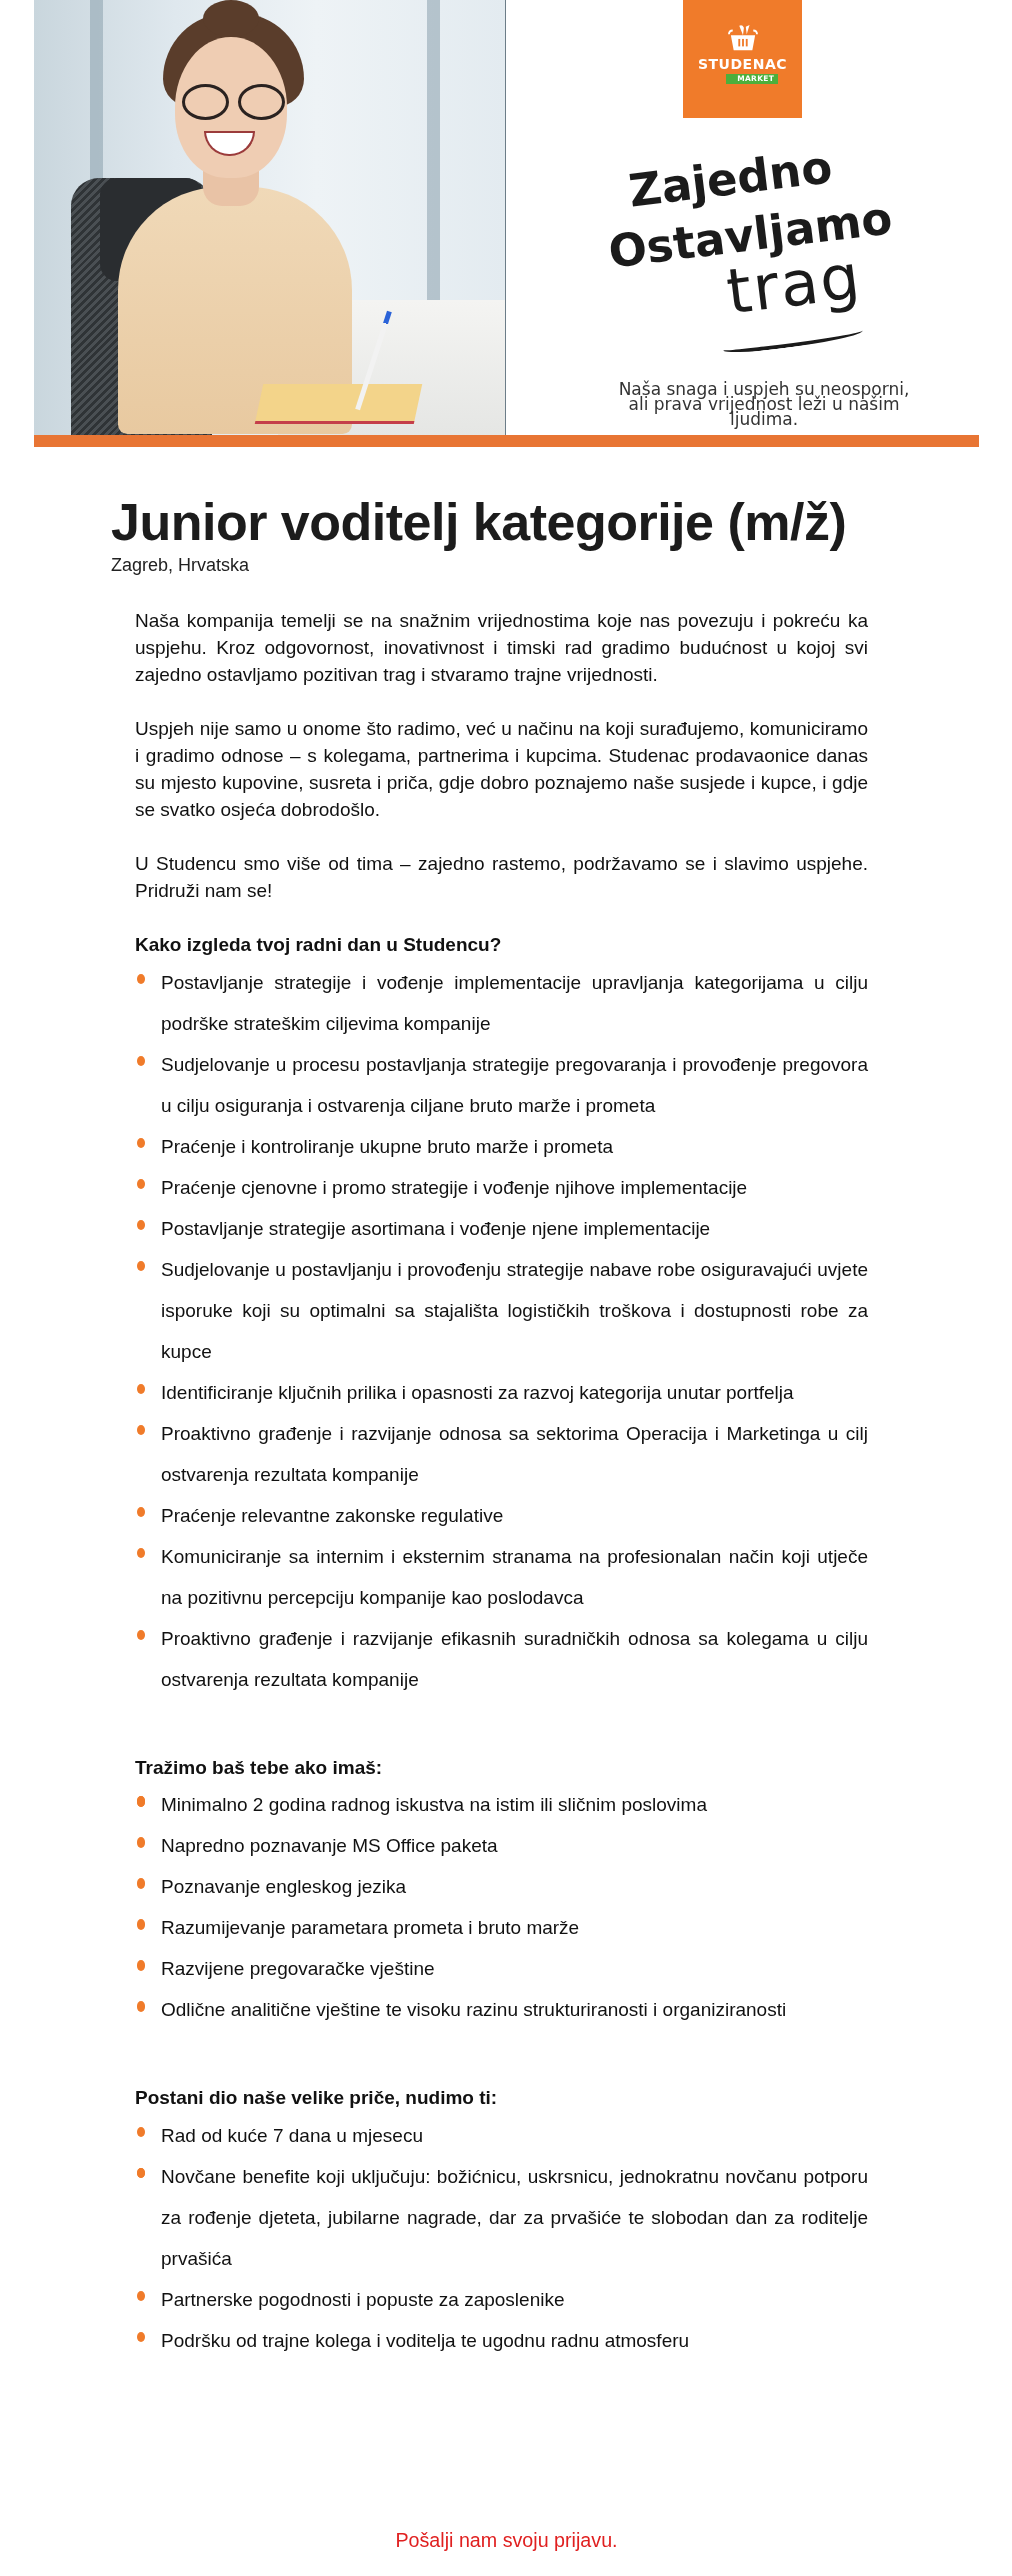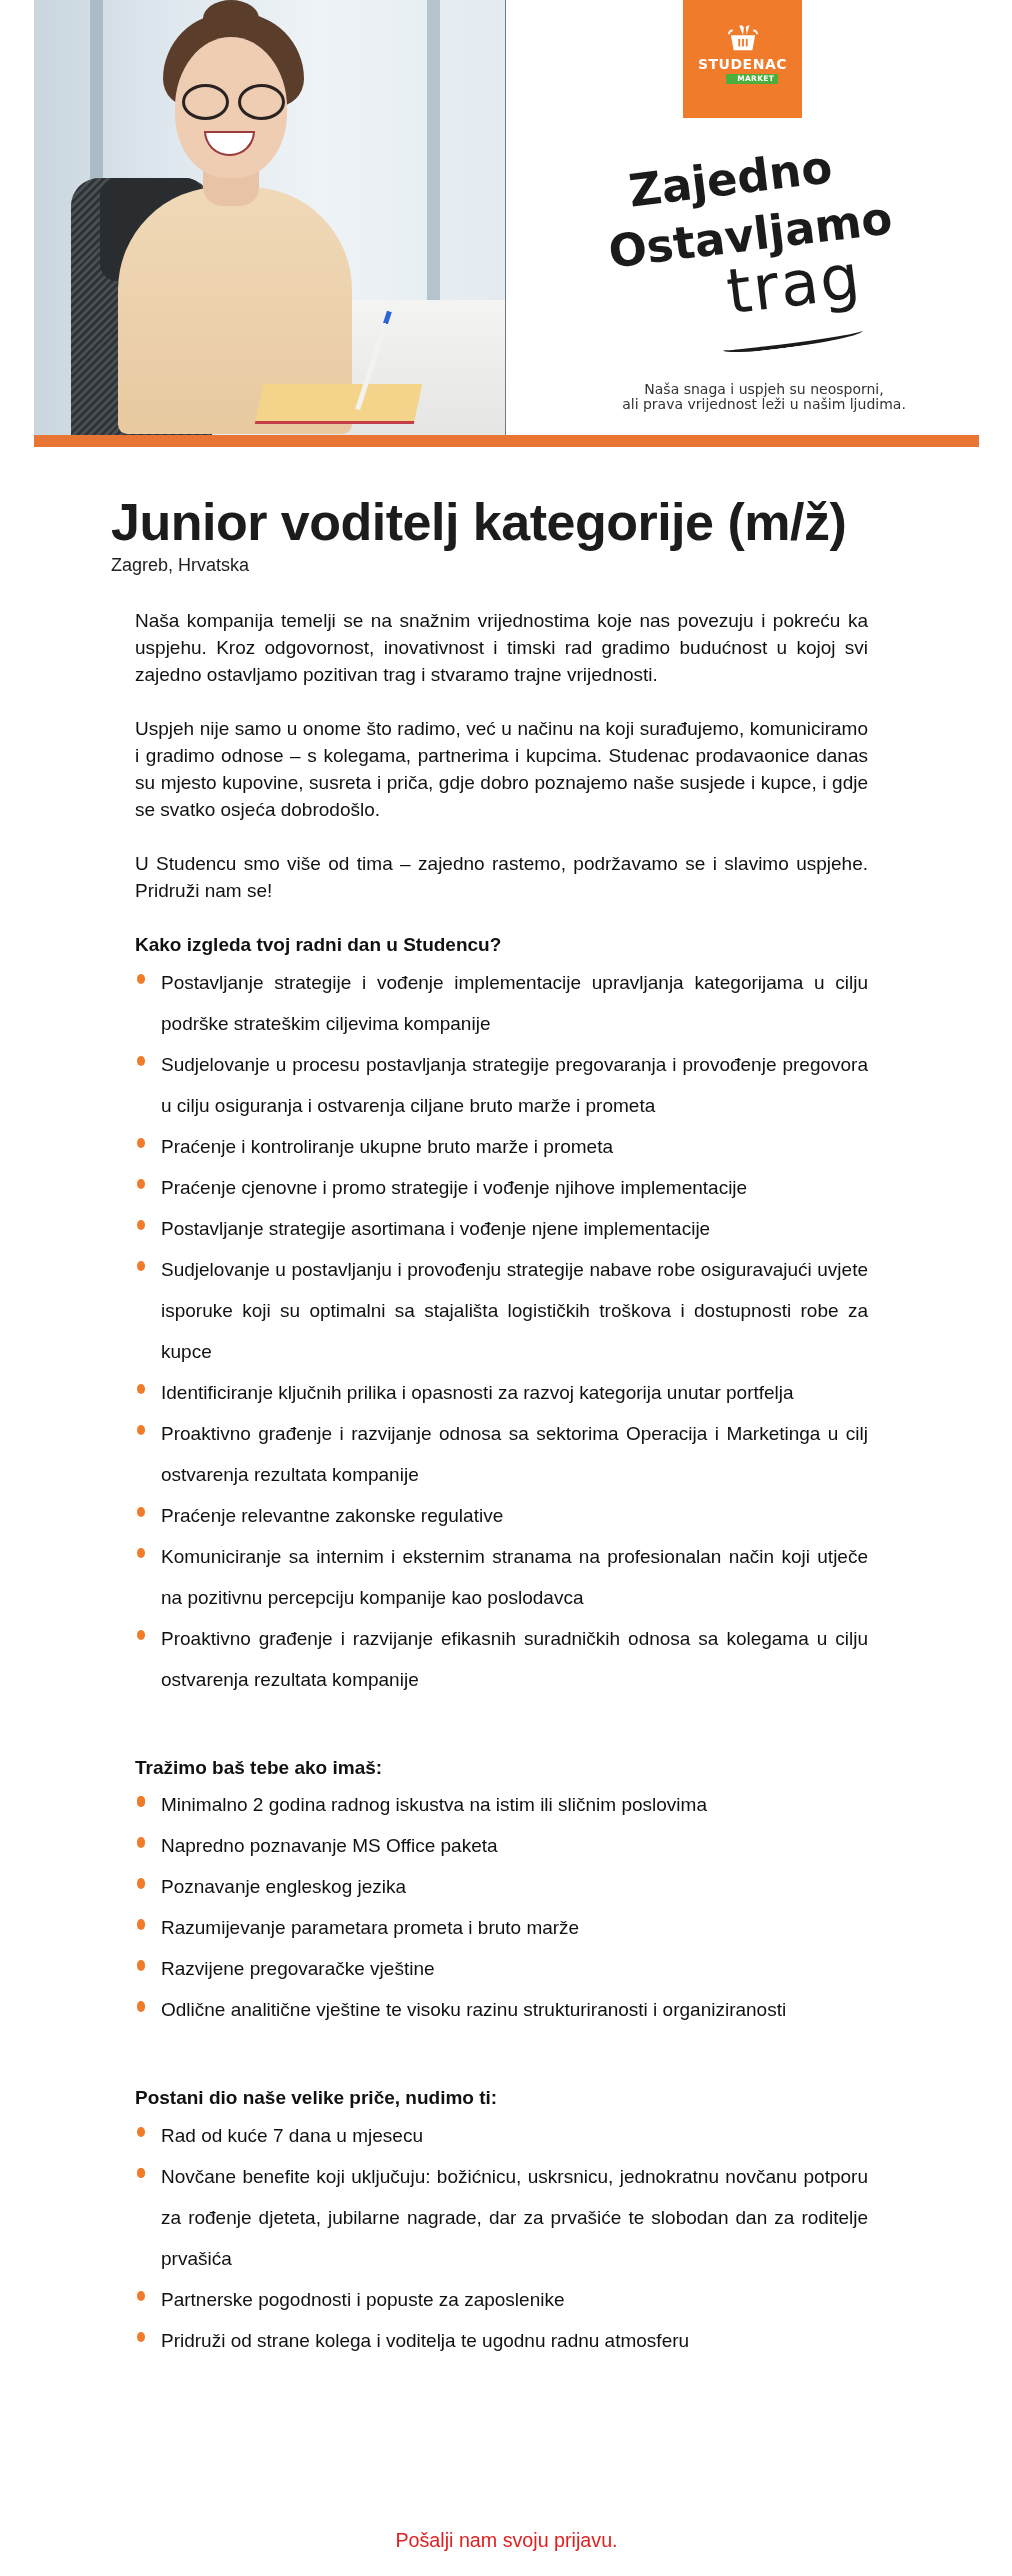--- a/index.html
+++ b/index.html
@@ -104,21 +104,21 @@
     }
     .slogan .l1 { position: absolute; left: 37px; top: 9.4px; font-size: 45px; }
     .slogan .l2 { position: absolute; left: 9.4px; top: 67px; font-size: 45px; }
     .slogan .l3 { position: absolute; left: 122px; top: 111px; font-size: 62px; font-weight: normal; letter-spacing: 1.9px; }
     .slogan .swoosh {
       position: absolute; left: 111px; top: 197px; width: 141px; height: 9.4px;
       border-bottom: 4.7px solid #1b1b1b; border-radius: 0 0 60% 40%;
     }
     .tagline {
       position: absolute; left: 600px; top: 382px; width: 328px;
-      text-align: center; font-size: 14px; line-height: 15px; color: #333333;
+      text-align: center; font-size: 17px; line-height: 15px; color: #333333;
       font-family: "DejaVu Sans", sans-serif;
     }
     .orange-bar {
       position: absolute; left: 34px; top: 435px; width: 945px; height: 12px; background: #e87534;
     }
 
     
     .job-title {
       position: absolute; left: 111px; top: 492px;
       font-size: 52px; font-weight: bold; color: #1c1c1c; letter-spacing: -0.5px;
@@ -236,18 +236,18 @@
     <li><span class="dot" style="background: rgb(240, 123, 42);"></span><span>Razvijene pregovaračke vještine</span></li>
     <li><span class="dot" style="background: rgb(240, 123, 42);"></span><span>Odlične analitične vještine te visoku razinu strukturiranosti i organiziranosti</span></li>
   </ul>
 
   <h2 class="section-heading" style="margin-top:54px">Postani dio naše velike priče, nudimo ti:</h2>
   <ul class="bullets" style="margin-top:3.7px">
     <li><span class="dot" style="background: rgb(240, 123, 42);"></span><span>Rad od kuće 7 dana u mjesecu</span></li>
     <li><span class="dot" style="background: rgb(240, 123, 42);"></span></li>
     <li><span class="dot" style="background: rgb(240, 123, 42);"></span><span>Novčane benefite koji uključuju: božićnicu, uskrsnicu, jednokratnu novčanu potporu za rođenje djeteta, jubilarne nagrade, dar za prvašiće te slobodan dan za roditelje prvašića</span></li>
     <li><span class="dot" style="background: rgb(240, 123, 42);"></span><span>Partnerske pogodnosti i popuste za zaposlenike</span></li>
-    <li><span class="dot" style="background: rgb(240, 123, 42);"></span><span>Pridruži od strane kolega i voditelja te ugodnu radnu atmosferu</span></li>
+    <li><span class="dot" style="background: rgb(240, 123, 42);"></span><span>Podršku od trajne kolega i voditelja te ugodnu radnu atmosferu</span></li>
   </ul>
 </div>
 
 <a class="cta" style="color: rgb(224, 32, 32);">Pošalji nam svoju prijavu.</a>
 
 
 </body></html>

